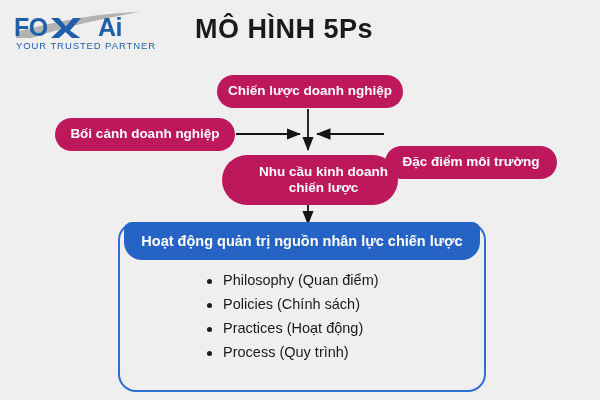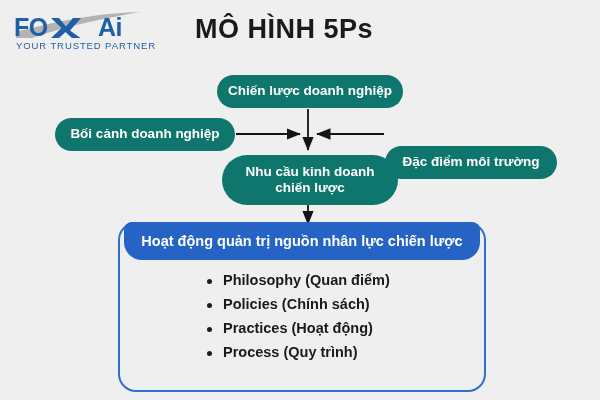--- a/index.html
+++ b/index.html
@@ -57,21 +57,21 @@
     font-size: 27px;
     font-weight: bold;
     letter-spacing: 0.5px;
     color: #1a1a1a;
     font-family: "Liberation Sans", sans-serif;
   }
 
   
   .pill {
     position: absolute;
-    background: #0f766e;
+    background: #be185d;
     color: #ffffff;
     border-radius: 999px;
     display: flex;
     align-items: center;
     justify-content: center;
     text-align: center;
     font-weight: bold;
     font-size: 13.5px;
     line-height: 1.22;
     box-sizing: border-box;
@@ -96,20 +96,21 @@
     width: 172px;
     height: 33px;
     margin-top: 28px;
   }
   #pill-needs {
     left: 222px;
     top: 155px;
     width: 176px;
     height: 50px;
     padding: 0 10px;
+    justify-content: flex-end;
   }
 
   
   #arrows {
     position: absolute;
     left: 0;
     top: 0;
     width: 600px;
     height: 400px;
     pointer-events: none;
@@ -155,21 +156,21 @@
     top: 272px;
     margin: 0;
     padding: 0;
     list-style: none;
   }
   #ps-list li {
     position: relative;
     padding-left: 18px;
     margin-bottom: 8px;
     font-size: 14.5px;
-    font-weight: bold;
+    font-weight: normal;
     color: #1a1a1a;
     white-space: nowrap;
     font-family: "Liberation Sans", sans-serif;
   }
   #ps-list li:last-child { margin-bottom: 0; }
   #ps-list li::before {
     content: "";
     position: absolute;
     left: 2px;
     top: 7px;

